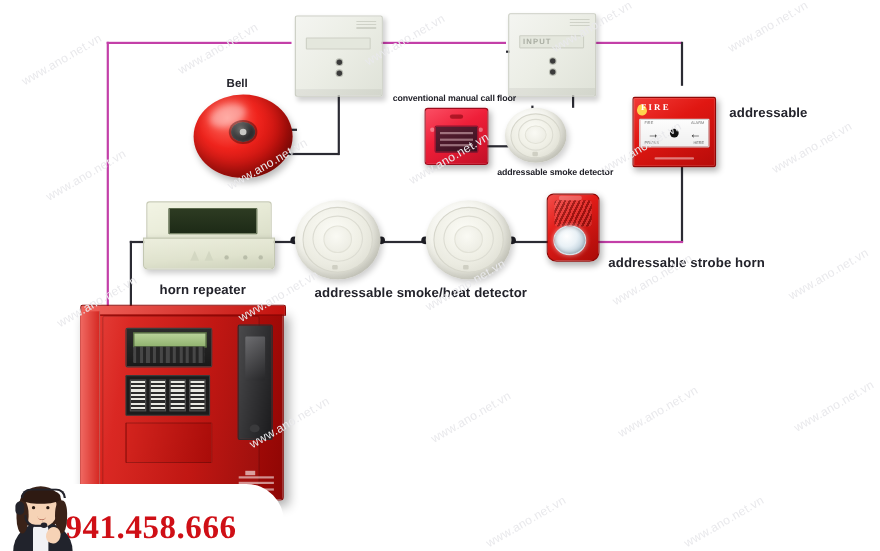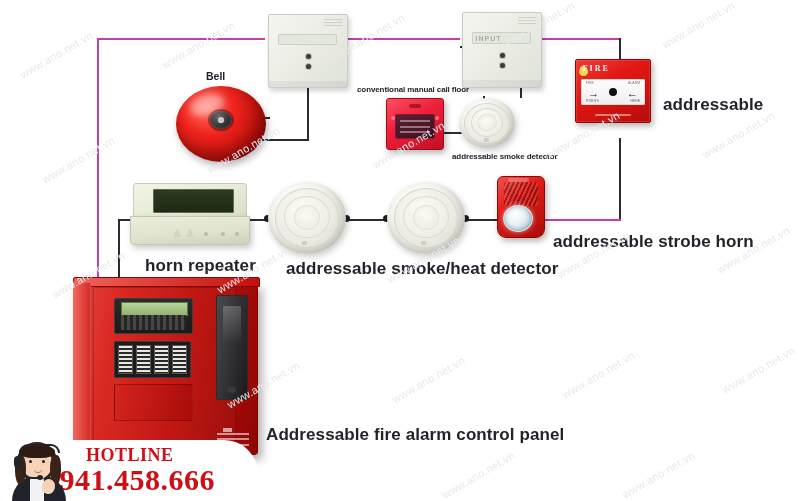--- a/index.html
+++ b/index.html
@@ -25,21 +25,21 @@
   .wire.v{width:2px;}
   .wire.mag{background:#c33fa8;}
   .wire.mag.h{height:2px;}
   .wire.mag.v{width:2px;}
   .node{position:absolute;width:7px;height:7px;border-radius:50%;
         background:#1d1d24;z-index:9;}
 
   
   .lbl{position:absolute;color:#23232b;font-weight:bold;z-index:30;white-space:nowrap;}
   .lbl-big{font-size:15.5px;letter-spacing:.2px;}
-  .lbl-med{font-size:17px;letter-spacing:.1px;}
+  .lbl-med{font-size:12px;letter-spacing:.1px;}
   .lbl-sm{font-size:10.5px;}
   .lbl-xs{font-size:8px;letter-spacing:-.1px;}
 
   
   .module{position:absolute;z-index:20;
     background:linear-gradient(130deg,#f4f5f1 0%,#eceee6 45%,#dfe2d8 100%);
     border:1px solid #c9ccc1;border-radius:2px;
     box-shadow:2px 3px 5px rgba(0,0,0,.18);}
   .module .slot{position:absolute;left:12%;top:26%;width:72%;height:13%;
     background:#e4e7dd;border:1px solid #cdd0c5;border-radius:1px;}
@@ -305,21 +305,21 @@
 
   <div class="detector" style="left:459px;top:98px;width:56px;height:50px;">
     <div class="d-out"></div>
     <div class="d-rim"></div>
     <div class="d-in"></div>
     <div class="d-core"></div>
     <div class="d-led"></div>
   </div>
   <div class="lbl lbl-xs" style="left:452px;top:152px;">addressable smoke detector</div>
 
-  <div class="mcp mcp-addr" style="left:575px;top:59px;width:74px;height:62px;">
+  <div class="mcp mcp-addr" style="left:575px;top:88px;width:74px;height:62px;">
     <div class="flame"></div>
     <div class="fire">FIRE</div>
     <div class="win">
       <div class="top1">FIRE</div>
       <div class="top2">ALARM</div>
       <div class="arrow a-l">→</div>
       <div class="pressdot"></div>
       <div class="arrow a-r">←</div>
       <div class="cap">PRESS</div>
       <div class="cap2">HERE</div>
@@ -385,21 +385,20 @@
     <div class="handle">
       <div class="knob"></div>
     </div>
     <div class="brand">
       <div class="sq"></div>
       <div class="bl b1"></div>
       <div class="bl b2"></div>
       <div class="bl b3"></div>
     </div>
   </div>
-  <div class="lbl lbl-med" style="left:266px;top:425px;">Addressable fire alarm control panel</div>
 
   <div class="wm" style="left:18px;top:70px;">www.ano.net.vn</div>
   <div class="wm" style="left:160px;top:60px;">www.ano.net.vn</div>
   <div class="wm" style="left:330px;top:52px;">www.ano.net.vn</div>
   <div class="wm" style="left:500px;top:40px;">www.ano.net.vn</div>
   <div class="wm" style="left:660px;top:40px;">www.ano.net.vn</div>
   <div class="wm" style="left:40px;top:175px;">www.ano.net.vn</div>
   <div class="wm" style="left:205px;top:165px;">www.ano.net.vn</div>
   <div class="wm" style="left:370px;top:160px;">www.ano.net.vn</div>
   <div class="wm" style="left:545px;top:150px;">www.ano.net.vn</div>
@@ -427,17 +426,16 @@
       <div class="eye eyeL"></div>
       <div class="eye eyeR"></div>
       <div class="smile"></div>
       <div class="body"></div>
       <div class="shirt"></div>
       <div class="hand"></div>
       <div class="band"></div>
       <div class="earpc"></div>
       <div class="mic"></div>
     </div>
-    <div class="txt-hotline">HOTLINE</div>
     <div class="txt-phone">0941.458.666</div>
   </div>
 
 </div>
 
 </body></html>

